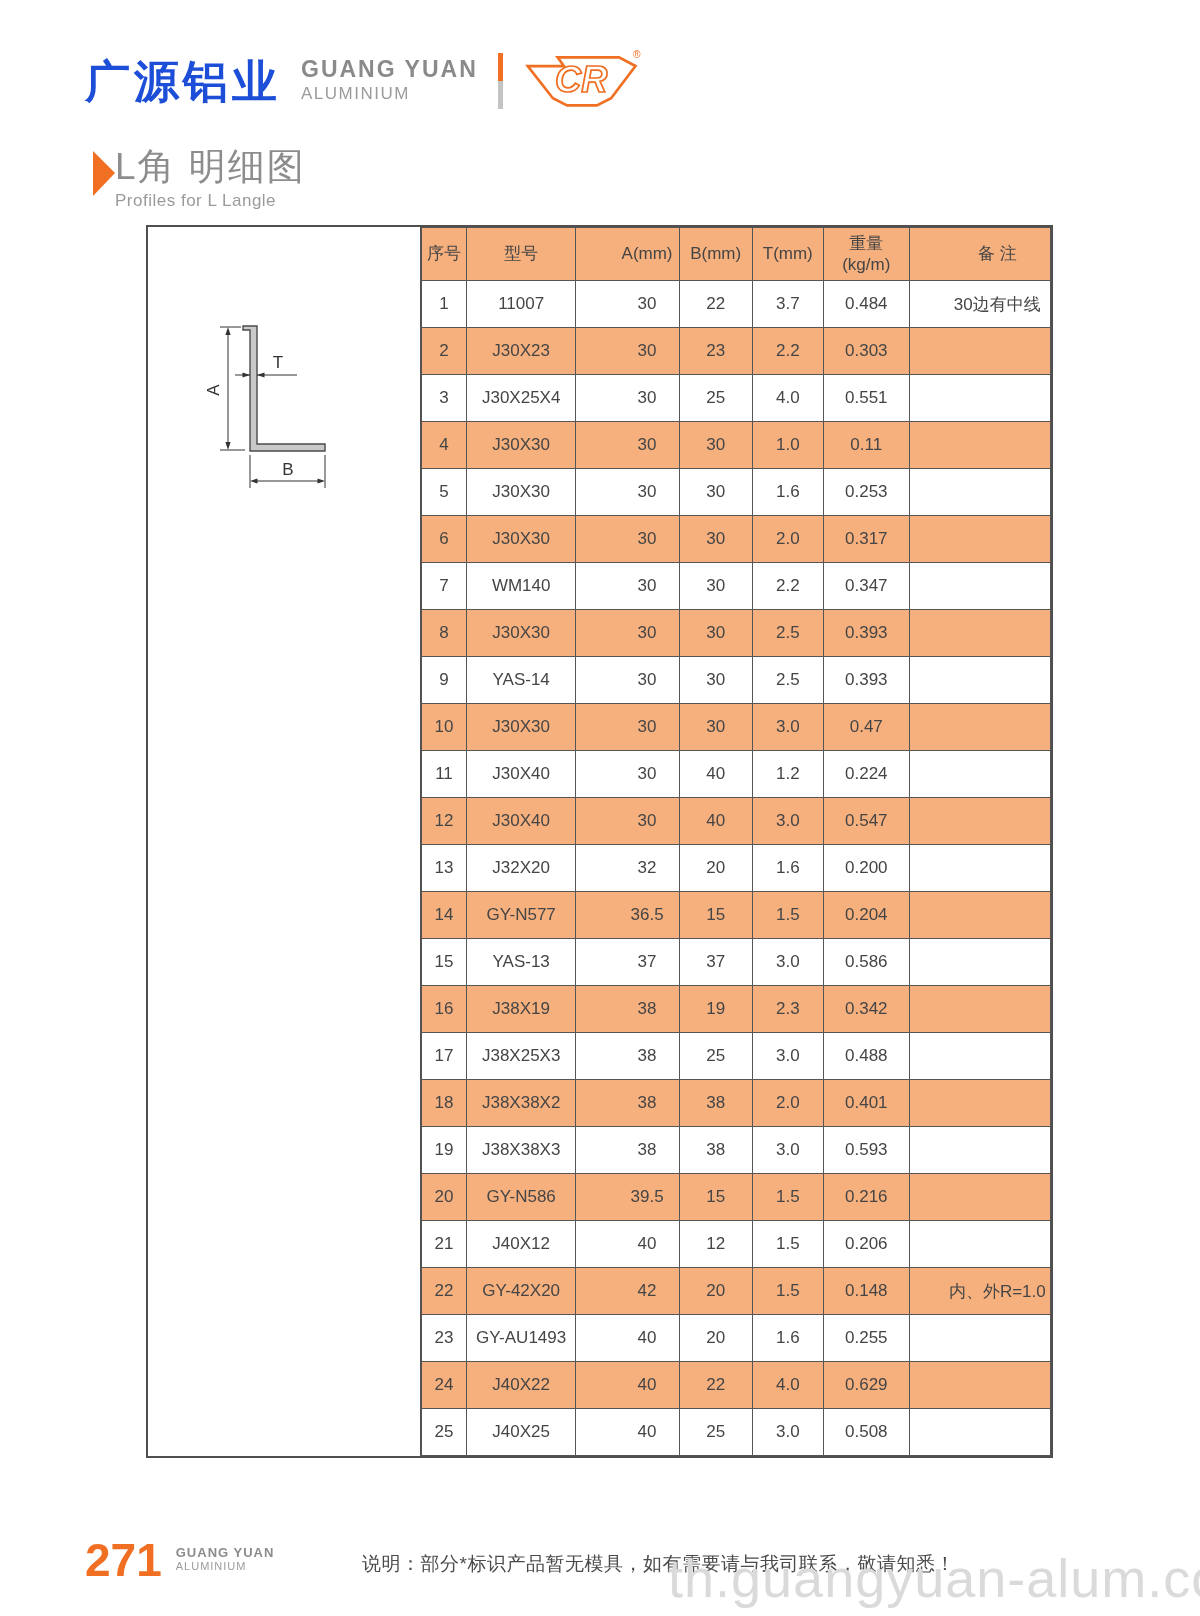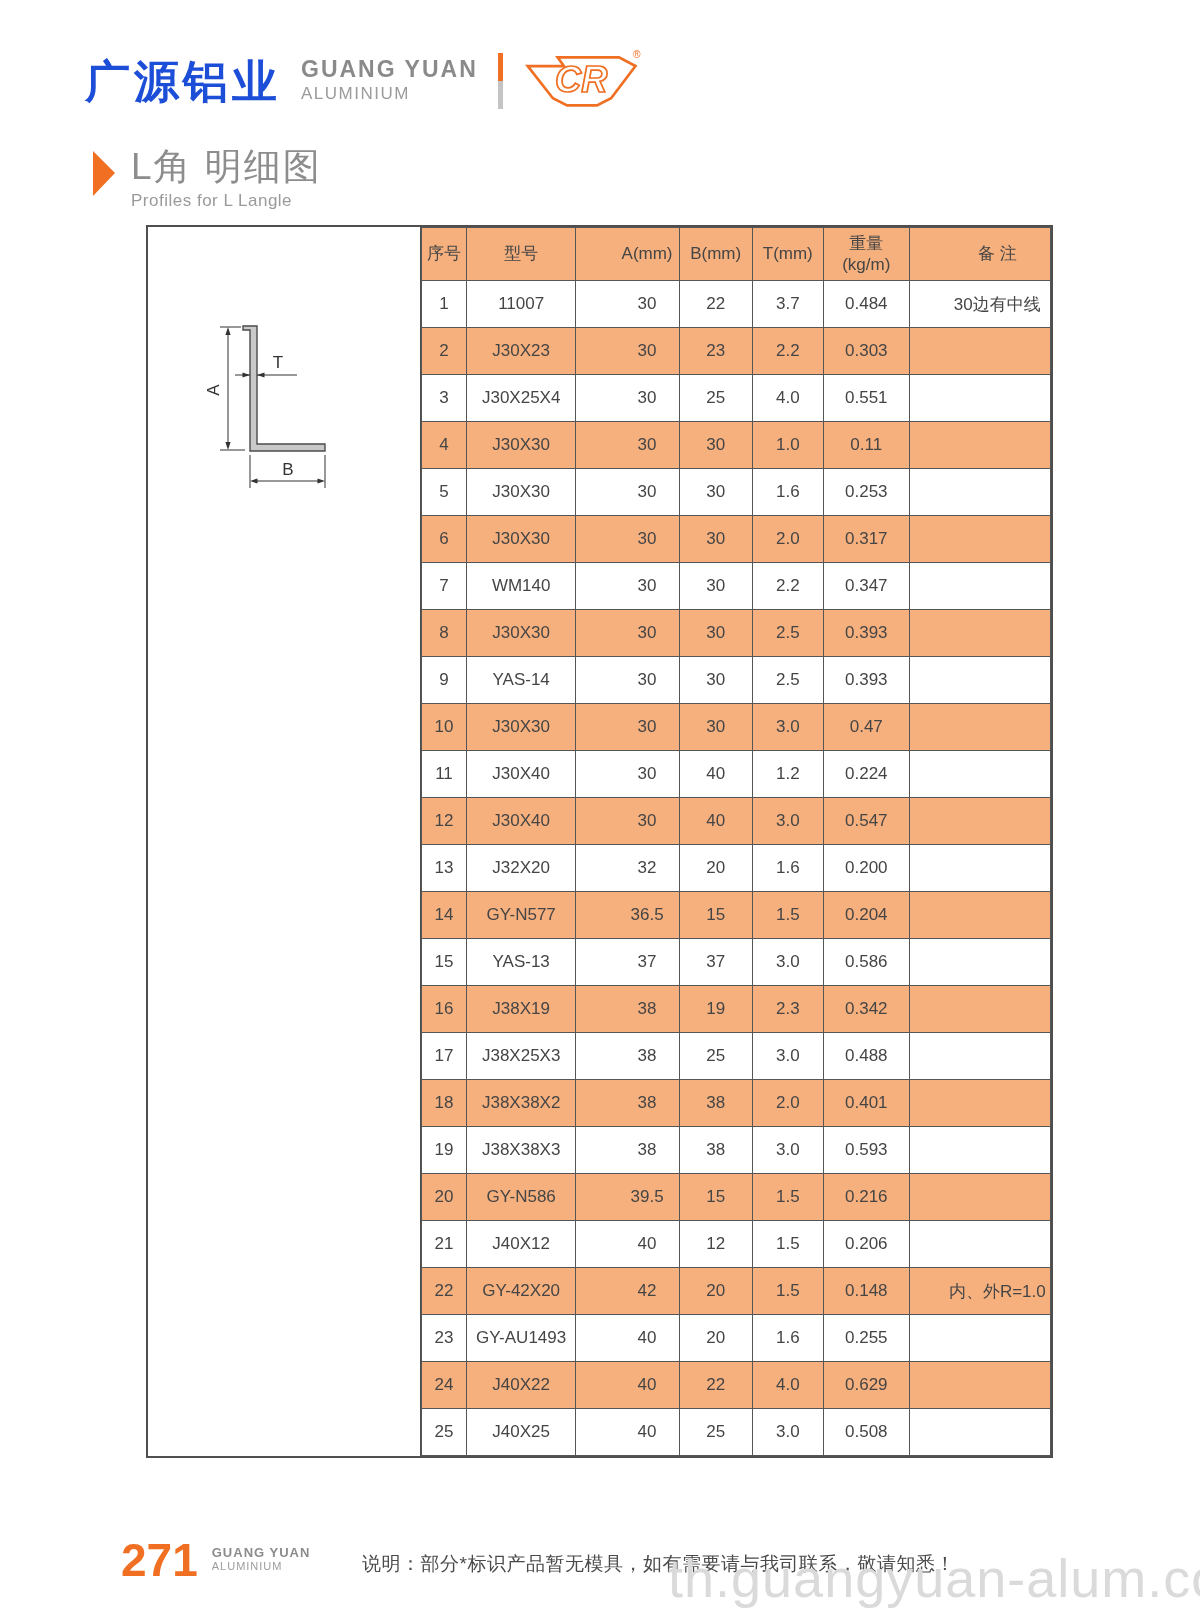--- a/index.html
+++ b/index.html
@@ -25,21 +25,21 @@
   .logo-en-2 { font-size: 17px; color: #9b9b9b; letter-spacing: 1.5px; line-height: 1.2; margin-top: 2px; }
   .logo-divider {
     width: 5px; height: 56px;
     background: linear-gradient(to bottom, #f06f22 0 50%, #c4c4c4 50% 100%);
   }
   .cr-logo svg { display: block; }
 
   
   .title-block {
     position: absolute; left: 80px; top: 146px;
-    display: flex; gap: 16px; padding-left: 13px;
+    display: flex;  padding-left: 13px;
   }
   .title-triangle {
     width: 0; height: 0; margin-top: 5px;
     border-top: 22px solid transparent;
     border-bottom: 23px solid transparent;
     border-left: 22px solid #f06f22;
   }
   .title-texts h1 {
     margin: 0; font-size: 37px; font-weight: normal;
     color: #8d8d8d; letter-spacing: 2px; line-height: 1.15;
@@ -92,21 +92,21 @@
   .spec-table th:nth-child(4), .spec-table td:nth-child(4) { width: 12.8%; }
   .spec-table th:nth-child(5), .spec-table td:nth-child(5) { width: 12.5%; }
   .spec-table th:nth-child(6), .spec-table td:nth-child(6) { width: 15.2%; }
   .spec-table th:nth-child(7), .spec-table td:nth-child(7) { width: 20.0%; padding-left: 37px; }
 
   
   .page-footer {
     position: absolute; left: 85px; top: 1537px;
     display: flex; gap: 14px; align-items: flex-start;
   }
-  .page-number { font-size: 46px; font-weight: bold; color: #f06f22; line-height: 1; margin-left: 36px; }
+  .page-number { font-size: 46px; font-weight: bold; color: #f06f22; line-height: 1; }
   .footer-brand { margin-top: 9px; display: flex; flex-direction: column; }
   .footer-brand-1 { font-size: 13px; font-weight: bold; color: #8c8c8c; letter-spacing: 1px; line-height: 1.1; }
   .footer-brand-2 { font-size: 11px; color: #9c9c9c; letter-spacing: 1px; line-height: 1.2; }
   .footer-note {
     position: absolute; left: 362px; top: 1551px;
     font-size: 19px; color: #4a4a4a; letter-spacing: 0.5px;
     white-space: nowrap;
   }
   .watermark {
     position: absolute; left: 668px; top: 1547px;

